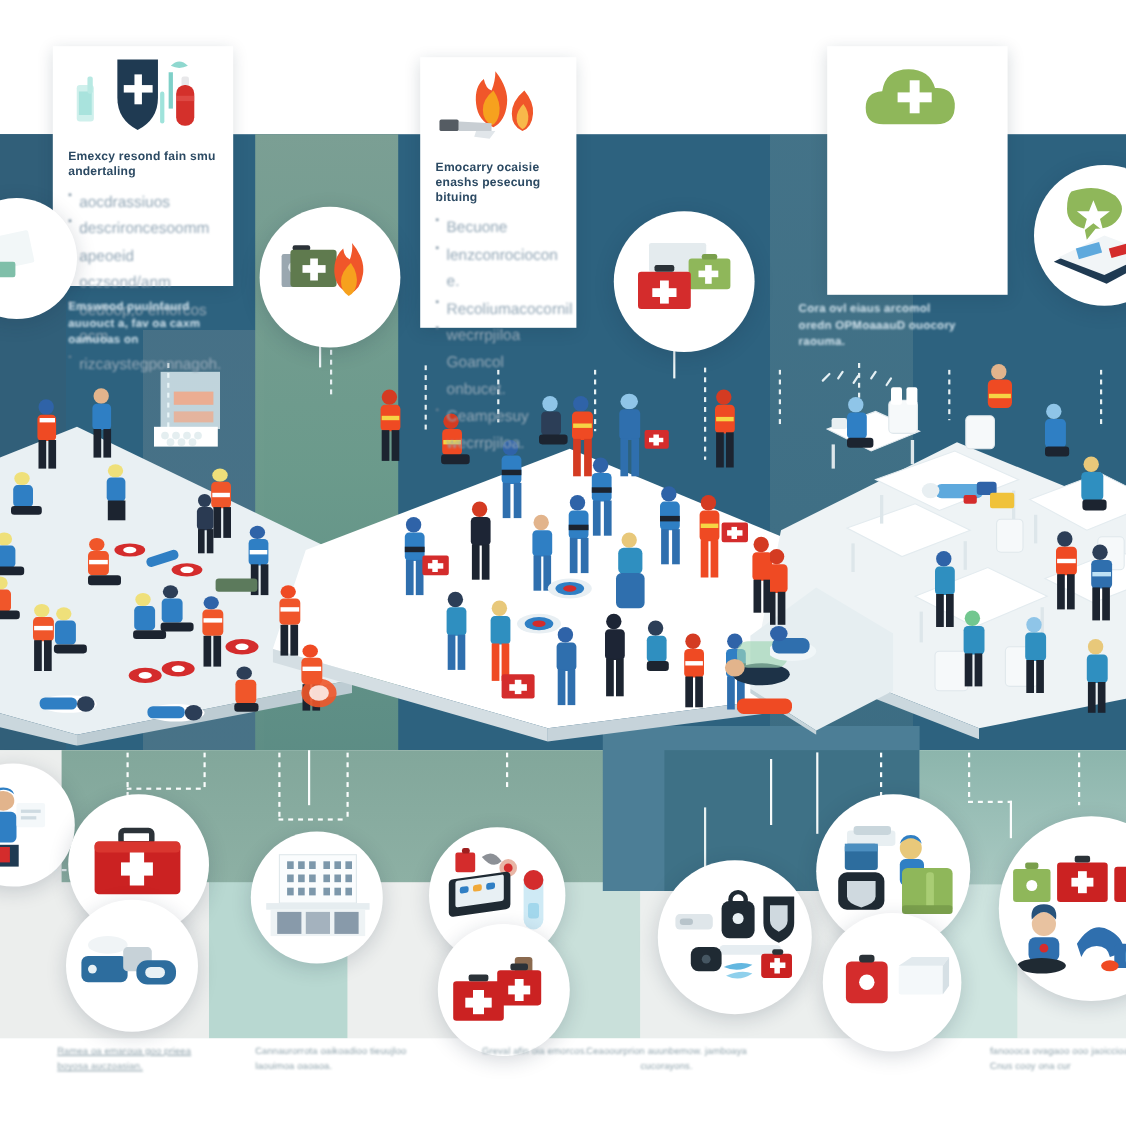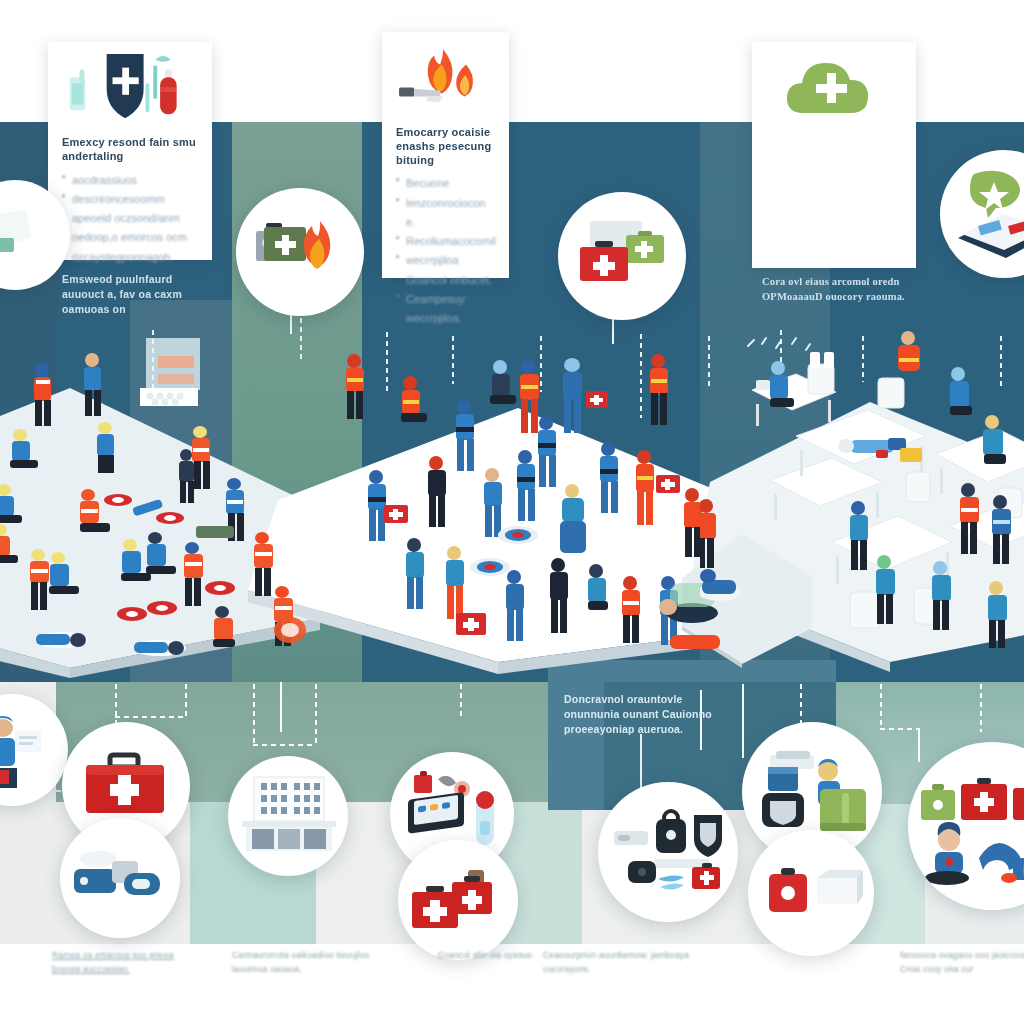--- a/index.html
+++ b/index.html
@@ -55,46 +55,46 @@
             background-size:9px 2px; }
   .line-v { position:absolute; width:2px; background:#eef6f7; }
 
   
   .card {
     position:absolute; background:#ffffff;
     box-shadow:0 3px 14px rgba(20,40,60,.17);
     padding:0 14px 16px 14px;
   }
   #card-1 { left:48px;  top:42px; width:164px; height:218px; }
-  #card-2 { left:382px; top:32px; width:127px; height:246px; }
+  #card-2 { left:382px; top:52px; width:142px; height:246px; }
   #card-3 { left:752px; top:42px; width:164px; height:226px; }
 
   .card-art { height:86px; display:flex; align-items:center; justify-content:center; gap:6px; margin-top:4px;}
   .card-title {
     font-size:11px; font-weight:700; color:#2c4a63; line-height:1.25;
     letter-spacing:.2px; margin:4px 0 7px 0;
     filter: blur(.65px);
   }
   .card-list { list-style:none; }
   .card-list li {
-    position:relative; font-size:11px; color:#93a7b6; line-height:1.75;
+    position:relative; font-size:14px; color:#93a7b6; line-height:1.75;
     padding-left:10px; filter: blur(.85px);
   }
   .card-list li:before {
     content:"•"; position:absolute; left:0; top:-1px; color:#6e8597; font-size:9px; filter:none;
   }
 
   
   .sub-text {
     position:absolute; font-size:10.5px; font-weight:700; line-height:1.45;
     color:#cfe0ea; filter: blur(.75px); letter-spacing:.2px;
   }
   #sub-1 { left:62px;  top:272px; width:150px; }
   #sub-2 { left:392px; top:283px; width:136px; }
-  #sub-3 { left:762px; top:274px; width:152px;font-family:Liberation Serif, serif; }
+  #sub-3 { left:726px; top:274px; width:152px; }
   #sub-4 { left:564px; top:692px; width:170px; color:#dbe9f1; }
 
   
   .bubble {
     position:absolute; border-radius:50%; background:#fff;
     box-shadow:0 4px 18px rgba(20,40,60,.18);
     display:flex; align-items:center; justify-content:center; overflow:hidden;
   }
 
   
@@ -713,21 +713,20 @@
       <svg width="130" height="84" viewBox="0 0 130 84">
         <path d="M34 66 q-16 0 -16 -15 q0 -14 15 -15 q3 -20 24 -20 q19 0 24 17 q16 -1 18 14 q1 19 -17 19 Z" fill="#8fb75a"></path>
         <rect x="58" y="26" width="9" height="30" fill="#fff"></rect>
         <rect x="47" y="37" width="31" height="9" fill="#fff"></rect>
       </svg>
     </div>
   </div>
 
   <div class="sub-text" id="sub-1">Emsweod puulnfaurd auuouct a, fav oa caxm oamuoas on</div>
   <div class="sub-text" id="sub-3">Cora ovl eiaus arcomol oredn OPMoaaauD ouocory raouma.</div>
-  <div class="sub-text" id="sub-4">Doncravnol orauntovle onunnunia ounant Cauionno proeeayoniap aueruoa.</div>
 
   <div class="bubble" style="left:-40px; top:180px; width:110px; height:110px;">
     <svg width="70" height="70" viewBox="0 0 70 70">
       <rect x="12" y="16" width="34" height="30" rx="2" fill="#f2f7f8" transform="rotate(-12 12 16)"></rect>
       <rect x="14" y="38" width="20" height="14" rx="2" fill="#7fbfa9"></rect>
     </svg>
   </div>
 
   <div class="bubble" style="left:236px; top:188px; width:128px; height:128px;">
     <svg width="104" height="86" viewBox="0 0 104 86">
@@ -938,17 +937,17 @@
       <path d="M62 92 q14 -22 30 -12 q14 8 12 20 l-12 4 q-2 -10 -12 -10 q-10 0 -14 10Z" fill="#2f6fae"></path>
       <rect x="96" y="92" width="14" height="22" rx="4" fill="#2f6fae"></rect>
       <rect x="106" y="96" width="18" height="16" rx="5" fill="#4b94cc"></rect>
       <ellipse cx="118" cy="112" rx="8" ry="5" fill="#ef4a23"></ellipse>
       <ellipse cx="92" cy="112" rx="8" ry="5" fill="#ef4a23"></ellipse>
     </svg>
   </div>
 
   <div class="cap" style="left:52px;  width:138px;text-decoration:underline;">Ramea oa emaroua goo prieea boyosa auczoasian.</div>
   <div class="cap" style="left:216px; width:146px;margin-left:16px;">Cannaurorrota oaikoadioo tieuujloo laouimoa oaoaoa.</div>
-  <div class="cap" style="left:430px; width:112px; text-align:center;">Goancol afin oia oyasue.</div>
-  <div class="cap" style="left:543px; width:160px;">Ceaoourprion auunbemow. jamboaya cucorayons.</div>
+  <div class="cap" style="left:430px; width:112px; text-align:center;">Greval afin oia emorcos.</div>
+  <div class="cap" style="left:526px; width:160px;text-align:center;">Ceaoourprion auunbemow. jamboaya cucorayons.</div>
   <div class="cap" style="left:900px; width:130px;">fanoooca ovagaoo ooo jaoiccioa Cnus cooy ona cur</div>
 
 </div>
 
 </body></html>

